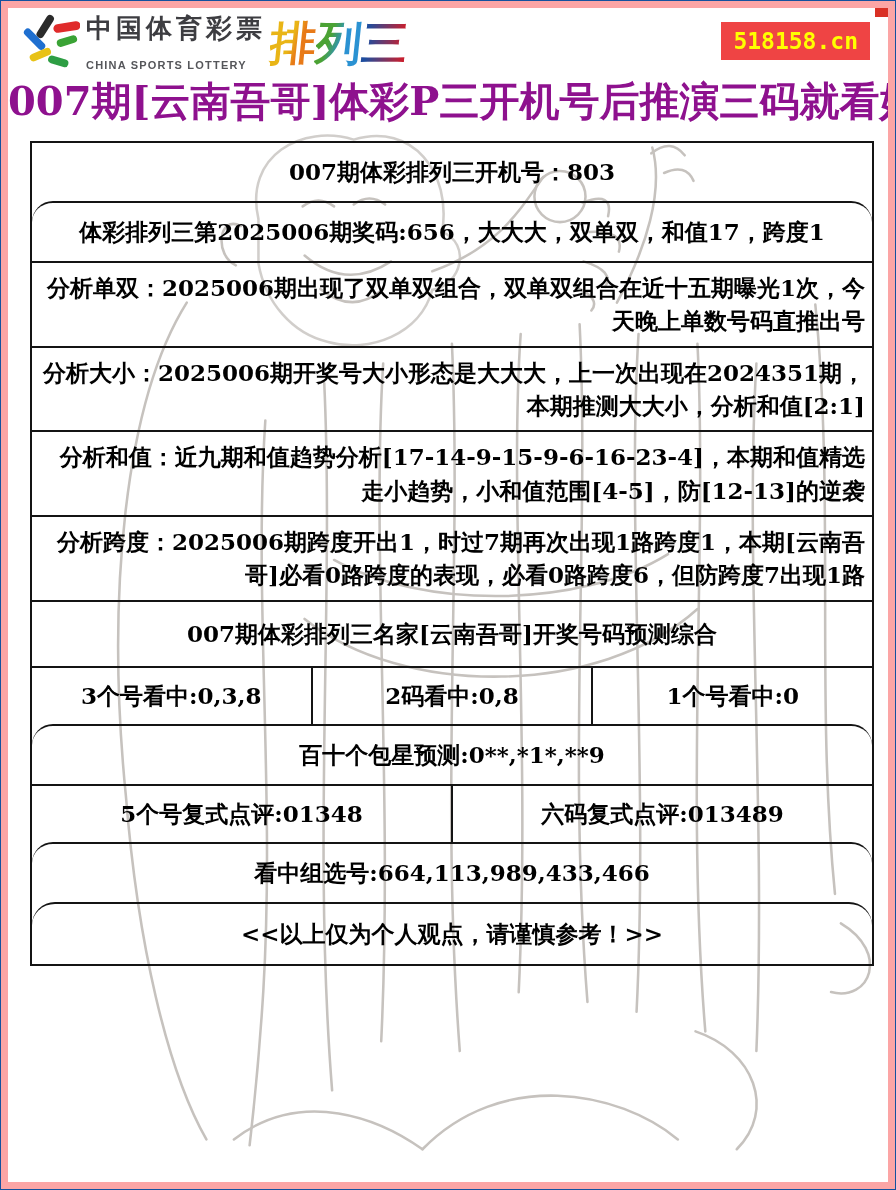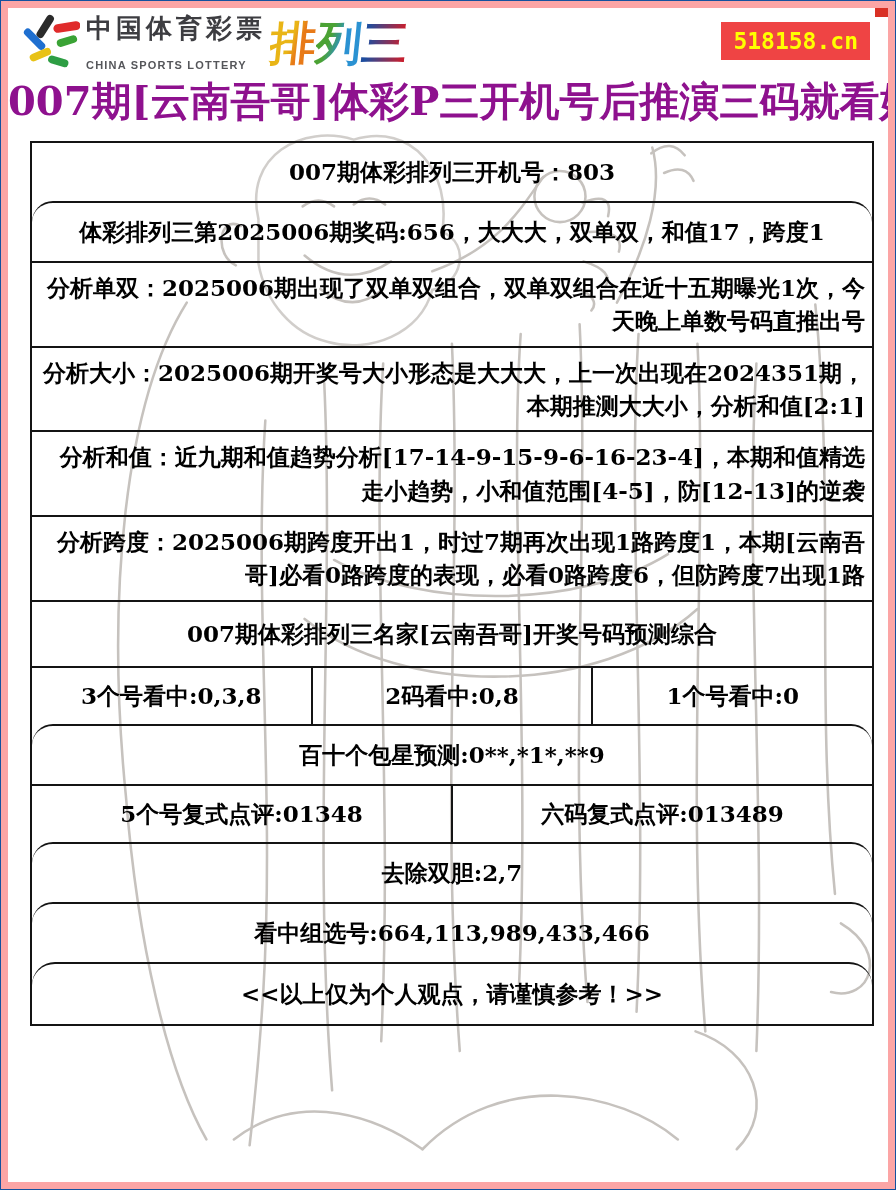--- a/index.html
+++ b/index.html
@@ -156,18 +156,17 @@
       <div class="cell">1个号看中:0</div>
     </div>
 
     <div class="row h60">百十个包星预测:0**,*1*,**9</div>
 
     <div class="row cells h58">
       <div class="cell">5个号复式点评:01348</div>
       <div class="cell">六码复式点评:013489</div>
     </div>
 
-    <div class="row h60">去除双胆:2,7</div>
     <div class="row h60">看中组选号:664,113,989,433,466</div>
     <div class="row h62">&lt;&lt;以上仅为个人观点，请谨慎参考！&gt;&gt;</div>
   </div>
 
 </div>
 
 </body></html>

